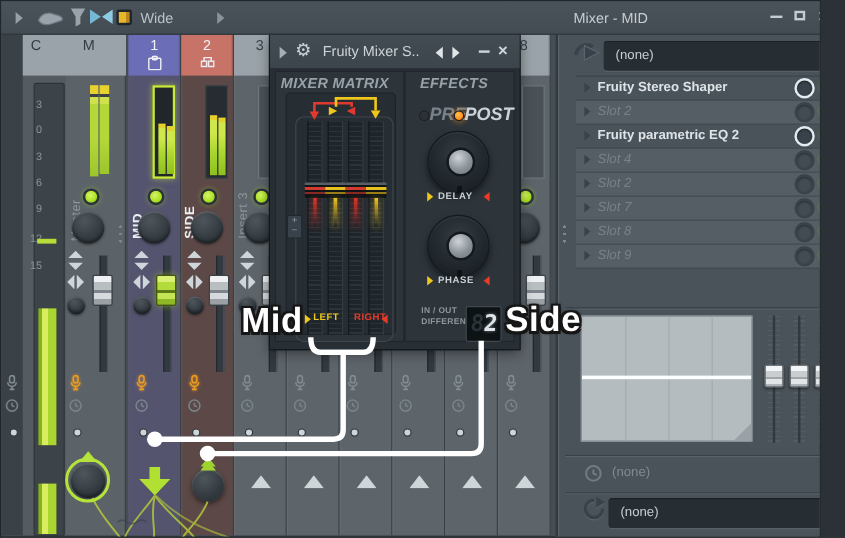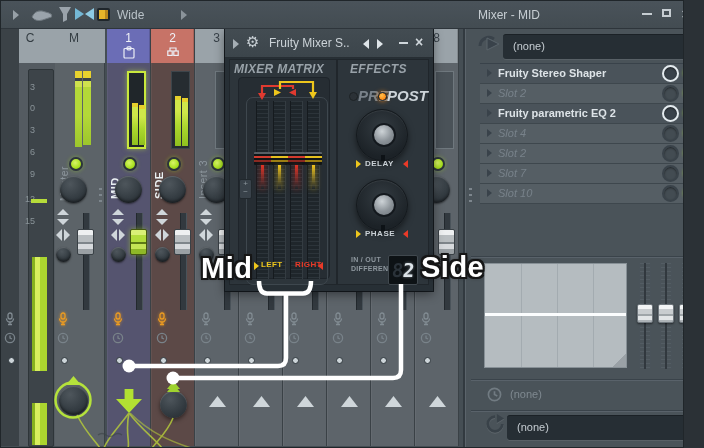--- a/index.html
+++ b/index.html
@@ -669,21 +669,27 @@
     <span class="slot-led"></span>
   </div>
         <div class="slot-row">
     <span class="slot-tri"></span>
     <span class="slot-label">Slot 7</span>
     <span class="slot-knob"></span>
     <span class="slot-led"></span>
   </div>
         <div class="slot-row">
     <span class="slot-tri"></span>
-    <span class="slot-label">Slot 10</span>
+    <span class="slot-label">Slot 8</span>
+    <span class="slot-knob"></span>
+    <span class="slot-led"></span>
+  </div>
+        <div class="slot-row">
+    <span class="slot-tri"></span>
+    <span class="slot-label">Slot 9</span>
     <span class="slot-knob"></span>
     <span class="slot-led"></span>
   </div>
       </div>
     <div class="draghandle" style="left:4px;top:157px;"></div>
 
     <div class="hline" style="top:227px;"></div>
     <div id="waveform">
       <div class="wgrid" style="left:36px;"></div>
       <div class="wgrid" style="left:72px;"></div>

